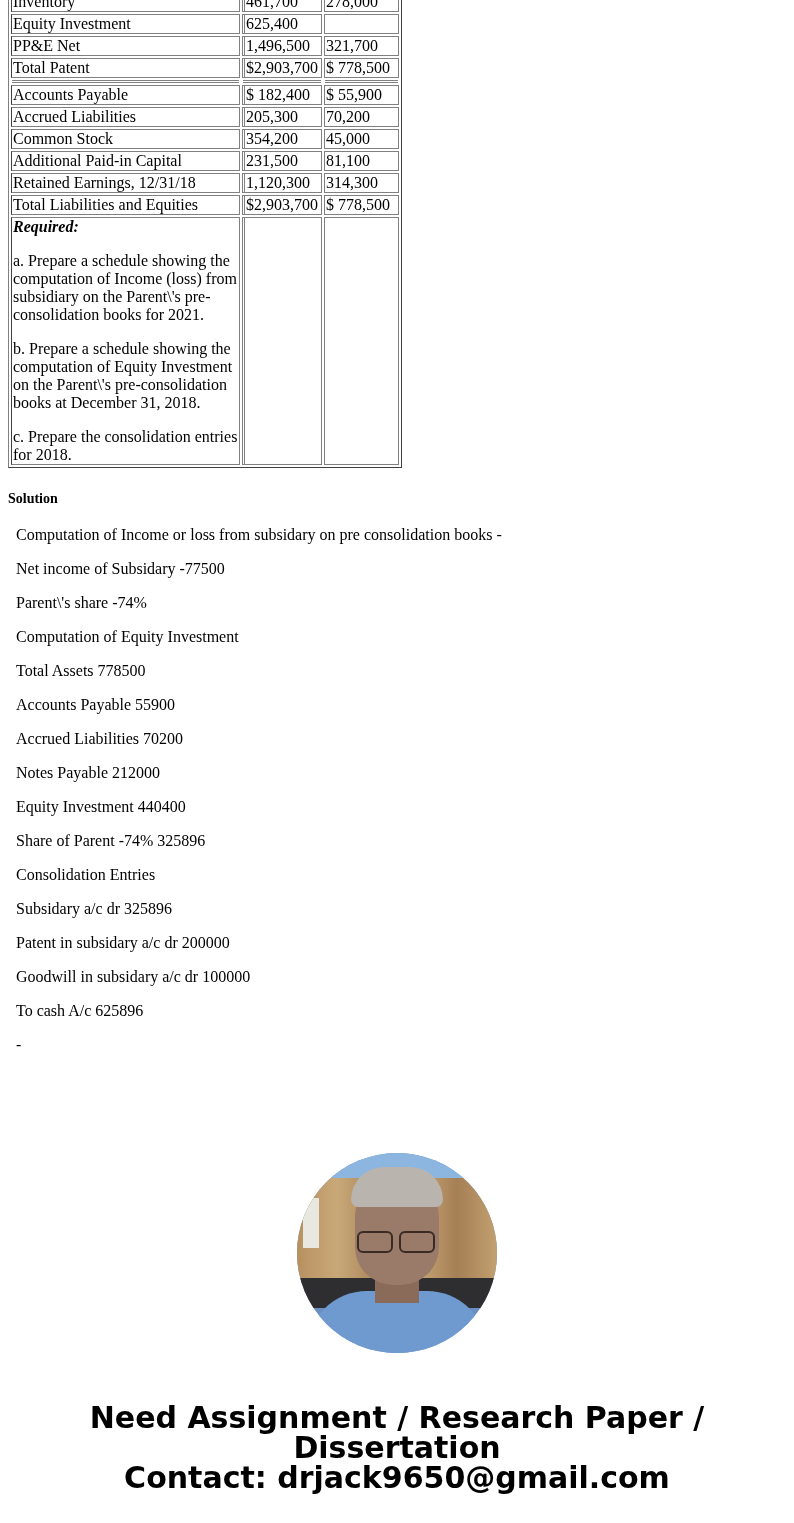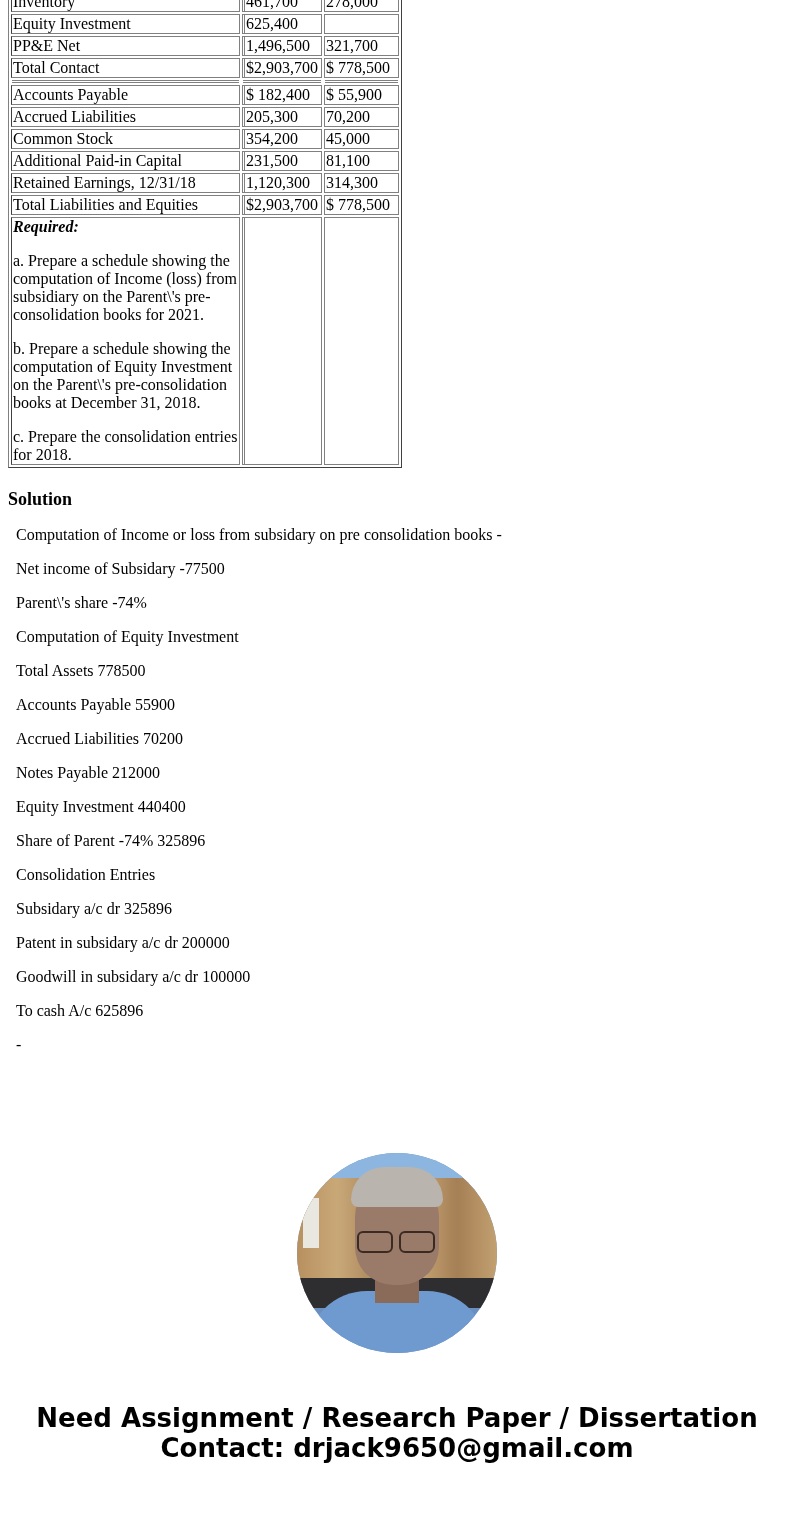--- a/index.html
+++ b/index.html
@@ -36,21 +36,21 @@
     tr.sep td .line { border-top: 1px solid #808080; border-bottom: 1px solid #808080; height: 1px; }
     td.req {
       white-space: normal !important;
       line-height: 18px;
     }
     td.req p { margin: 0; }
     td.req .gap { height: 16px; }
     td.req .title { font-weight: bold; font-style: italic; }
 
     h3.solution {
-      font-size: 18px;
+      font-size: 14px;
       font-weight: bold;
       margin: 20px 0 16px 0;
       line-height: 22px;
     }
     .sol p { margin: 0 0 16px 8px; line-height: 18px; }
 
     .avatar-wrap {
       position: absolute;
       left: 297px;
       top: 1153px;
@@ -74,21 +74,21 @@
     .avatar-wrap .glasses .r { left:42px; }
 
     .promo {
       position: absolute;
       left: 0;
       top: 1403px;
       width: 794px;
       text-align: center;
       font-family: "DejaVu Sans", sans-serif;
       font-weight: bold;
-      font-size: 26px;
+      font-size: 30px;
       line-height: 30px;
       color: #000;
     }
     .promo div { margin: 0; }
   </style>
 </head>
 <body>
 
 <div class="doc">
   <table class="outer">
@@ -102,21 +102,21 @@
         <td class="label">Equity Investment</td>
         <td class="c1">625,400</td>
         <td class="c2"></td>
       </tr>
       <tr>
         <td class="label">PP&amp;E Net</td>
         <td class="c1">1,496,500</td>
         <td class="c2">321,700</td>
       </tr>
       <tr>
-        <td class="label">Total Contact</td>
+        <td class="label">Total Patent</td>
         <td class="c1">$2,903,700</td>
         <td class="c2">$ 778,500</td>
       </tr>
       <tr class="sep">
         <td>
             <div class="line"></div>
           </td>
         <td>
             <div class="line"></div>
           </td>

